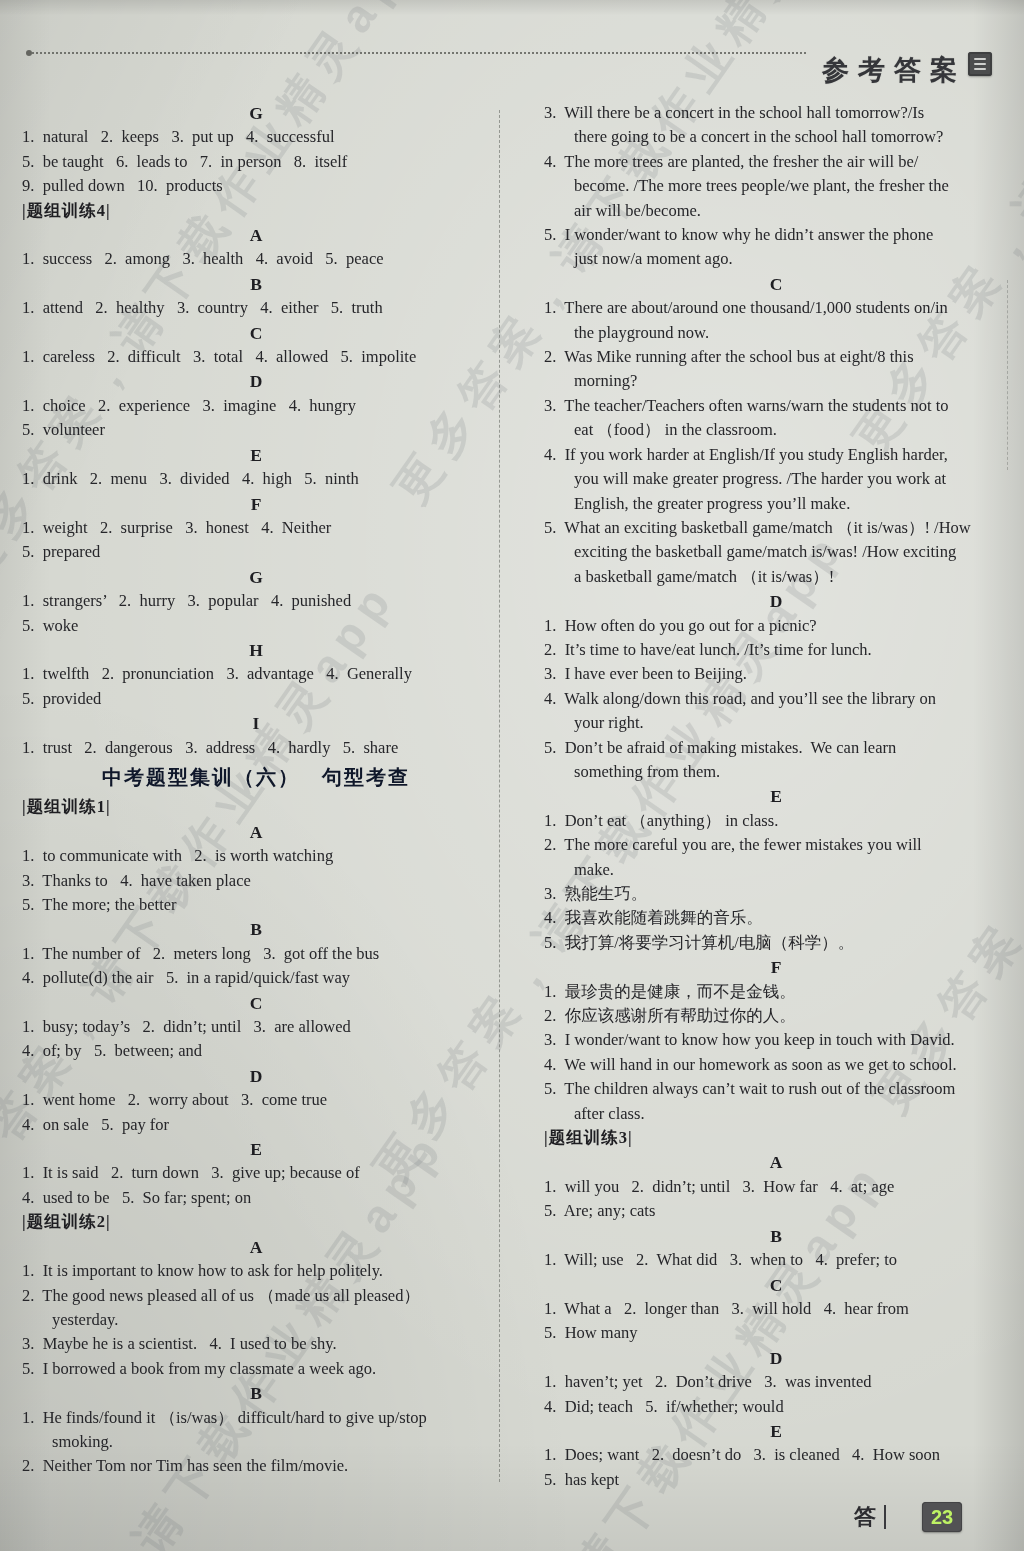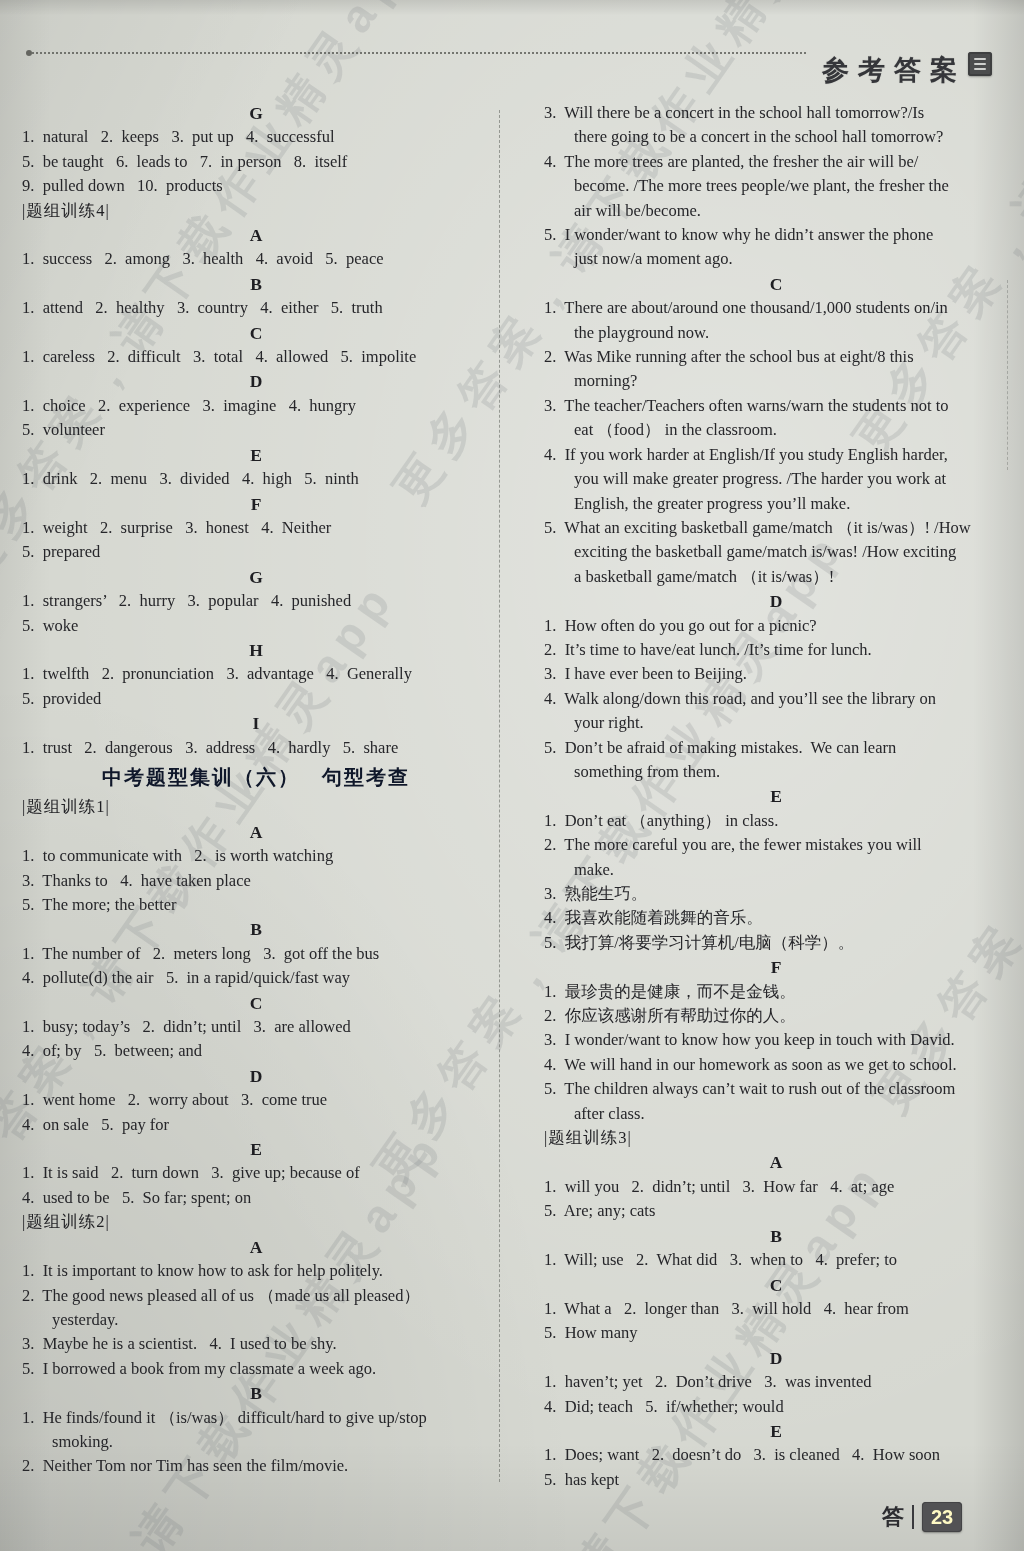--- a/index.html
+++ b/index.html
@@ -56,21 +56,21 @@
   .col{
     position:absolute;top:101px;z-index:2;
     font-size:16.5px;line-height:24.4px;
     white-space:pre-wrap;
   }
   .col-left{left:22px;width:468px;}
   .col-right{left:544px;width:464px;}
   .b-l{padding-left:30px;text-indent:-30px;}
   .b-c{padding-left:30px;}
   .b-h{text-align:center;font-weight:bold;font-size:17.5px;color:#1e1e22;}
-  .b-g{font-weight:normal;color:#1e1e22;letter-spacing:1px;}
+  .b-g{font-weight:bold;color:#1e1e22;letter-spacing:1px;}
   .b-s{
     text-align:center;font-weight:bold;font-size:20px;letter-spacing:2px;
     color:#0f172a;padding:5px 0 6px 0;
   }
 
   .divider{
     position:absolute;left:499px;top:110px;height:1372px;width:0;
     border-left:1.5px dashed rgba(90,92,88,0.55);z-index:2;
   }
   .fold-mark{
@@ -83,23 +83,23 @@
     display:flex;align-items:center;z-index:3;
   }
   .footer-answer{
     font-weight:bold;font-size:22px;color:#2c2c30;letter-spacing:2px;
     font-family:"Liberation Sans","DejaVu Sans",sans-serif;
   }
   .footer-sep{width:2px;height:24px;background:#3a3a3e;margin:0 8px 0 6px;}
   .footer-page{
     min-width:26px;height:30px;padding:0 7px;border-radius:4px;
     background:#525254;box-shadow:0 1px 2px rgba(0,0,0,0.35), 0 0 0 1px #434345 inset;
-    color:#fef9c3;font-weight:bold;font-size:20px;
+    color:#bef264;font-weight:bold;font-size:20px;
     font-family:"Liberation Sans","DejaVu Sans",sans-serif;
-    display:flex;align-items:center;justify-content:center;
+    display:flex;align-items:center;justify-content:center;margin-left:28px;
   }
 </style>
 </head>
 <body>
 
 <div>
 
   <div class="wm-layer">
     <span class="wm">更多答案，请下载作业精灵app</span>
     <span class="wm">更多答案，请下载作业精灵app</span>

